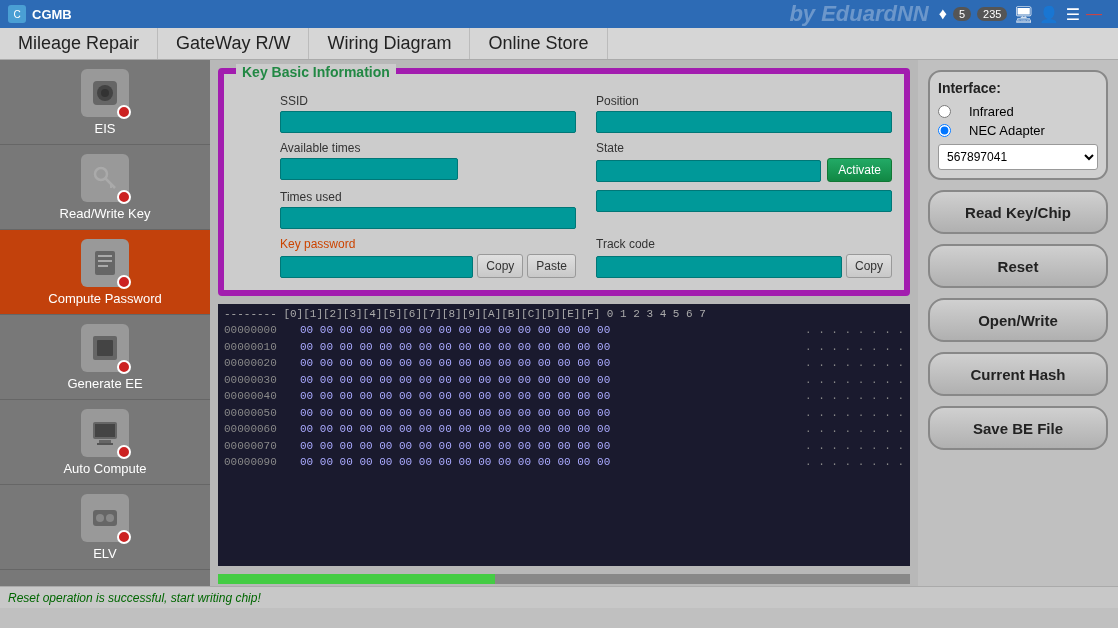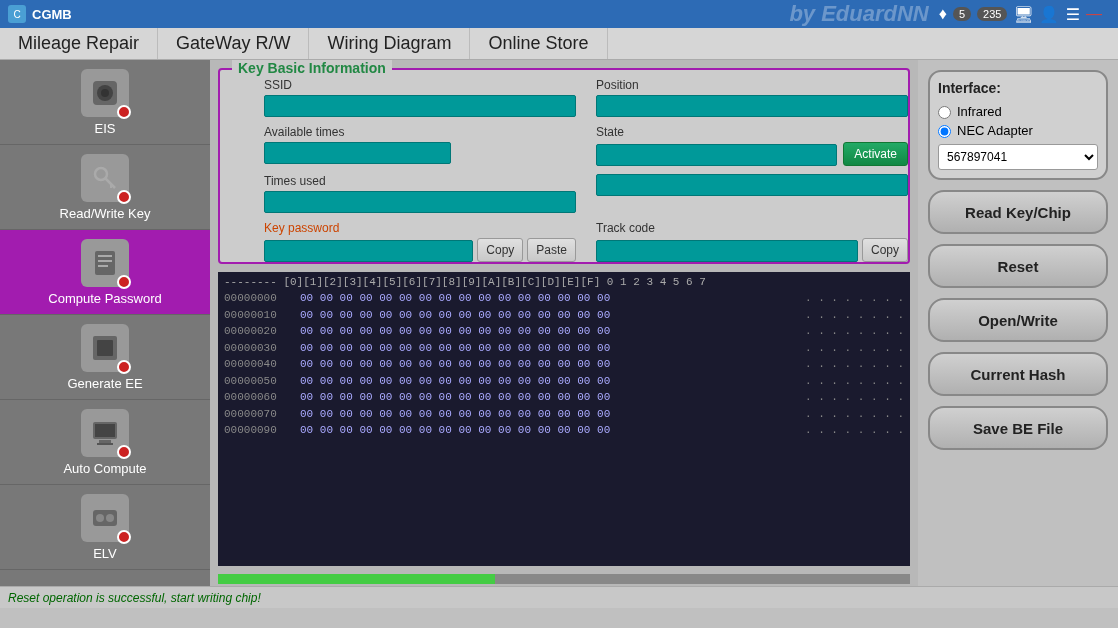--- a/index.html
+++ b/index.html
@@ -89,21 +89,21 @@
       flex-direction: column;
       align-items: center;
       justify-content: center;
       border-bottom: 1px solid #666;
       cursor: pointer;
       color: white;
       font-size: 13px;
       background: #787878;
       position: relative;
     }
-    .sidebar-item.active { background: #a21caf; }
+    .sidebar-item.active { background: #c2410c; }
     .sidebar-icon-wrap {
       position: relative;
       margin-bottom: 4px;
     }
     .sidebar-icon {
       width: 48px;
       height: 48px;
       background: #999;
       border-radius: 6px;
       display: flex;
@@ -126,23 +126,24 @@
       flex: 1;
       display: flex;
       flex-direction: column;
       background: #b8b8b8;
       overflow: hidden;
     }
 
     
     .key-info-panel {
       margin: 8px;
-      border: 2px solid #a21caf;
+      border: 6px solid #a21caf;
       border-radius: 4px;
       background: #cccccc;
+      padding: 12px;
       position: relative;
     }
     .panel-title {
       position: absolute;
       top: -10px;
       left: 12px;
       background: #cccccc;
       padding: 0 6px;
       color: #228844;
       font-size: 14px;
@@ -266,22 +267,22 @@
       background: #d0d0d0;
     }
     .interface-title {
       font-size: 14px;
       font-weight: bold;
       margin-bottom: 8px;
       color: #222;
     }
     .radio-row {
       display: flex;
-      align-items: flex-end;
-      gap: 6px;
+      align-items: center;
+      gap: 18px;
       margin-bottom: 4px;
       font-size: 13px;
     }
     .dropdown-wrap {
       display: flex;
       align-items: center;
       margin-top: 6px;
     }
     .dropdown {
       flex: 1;

